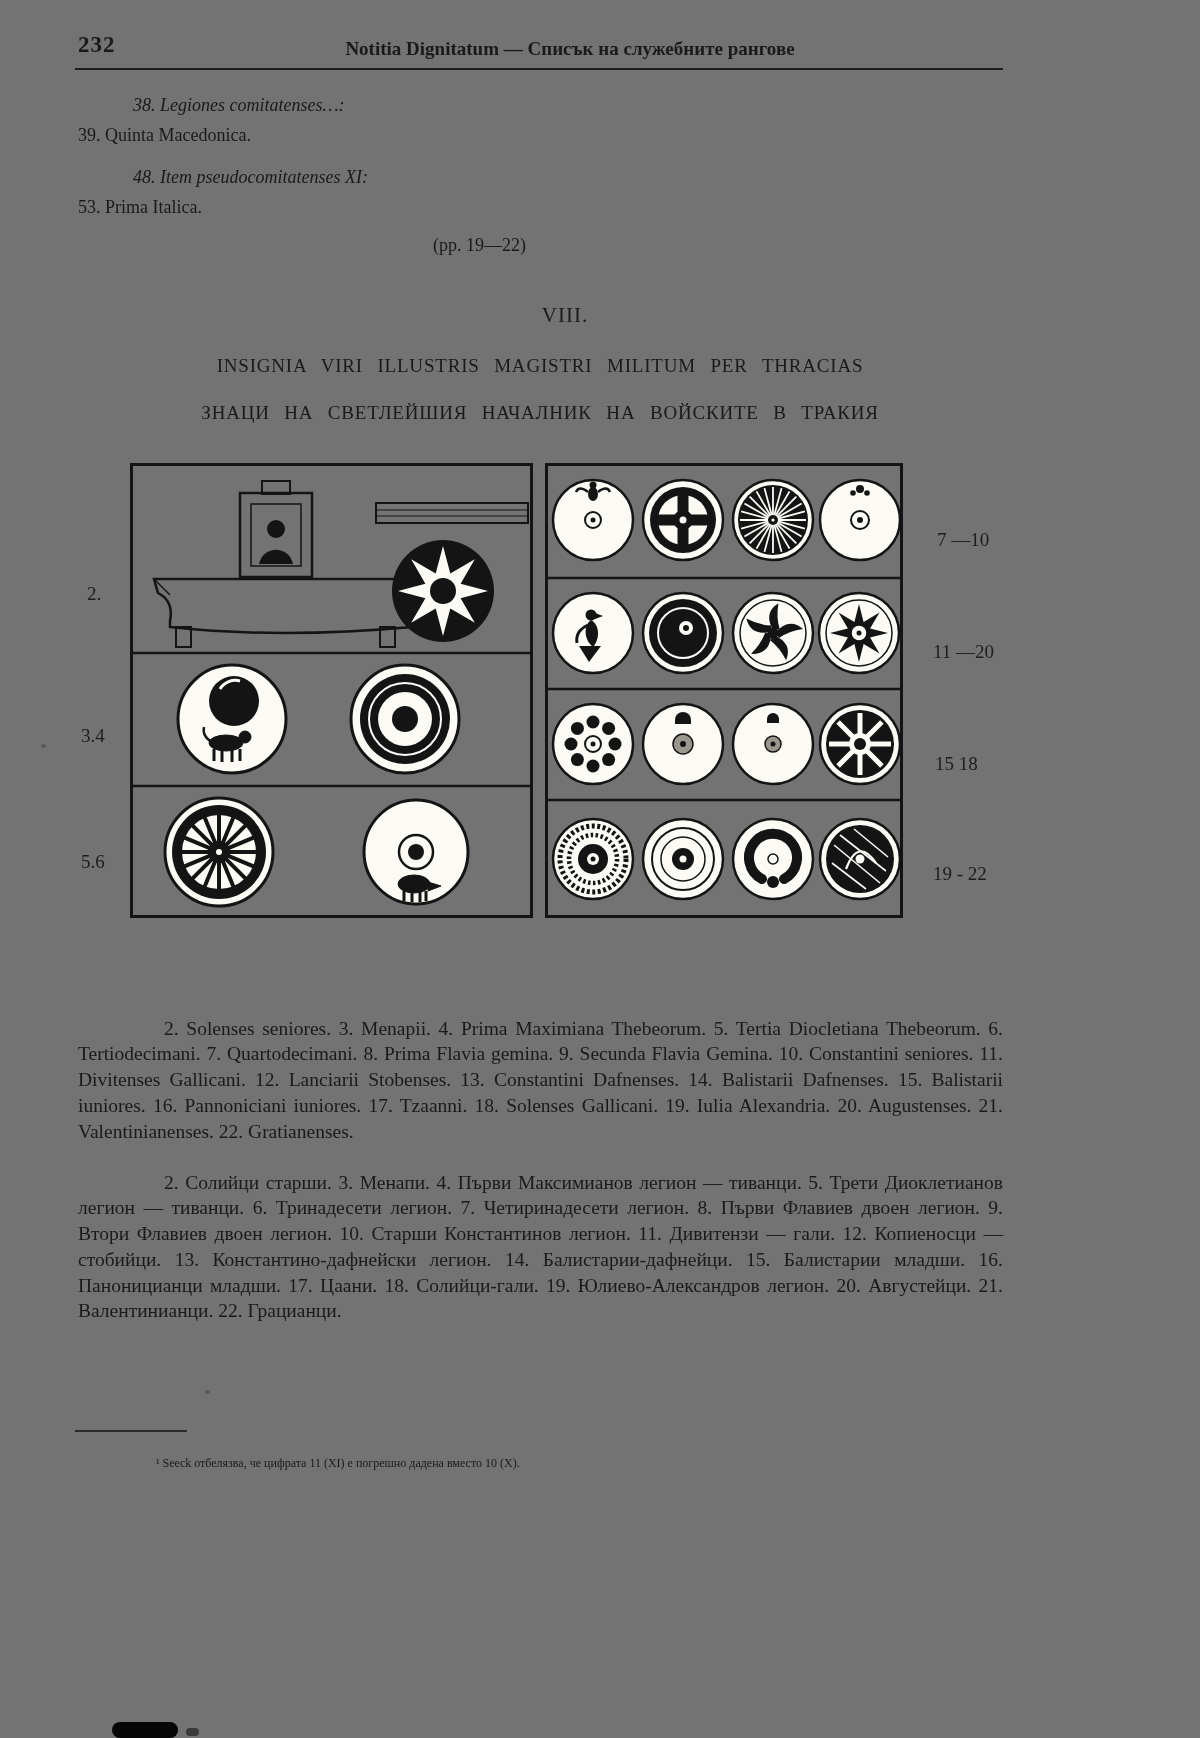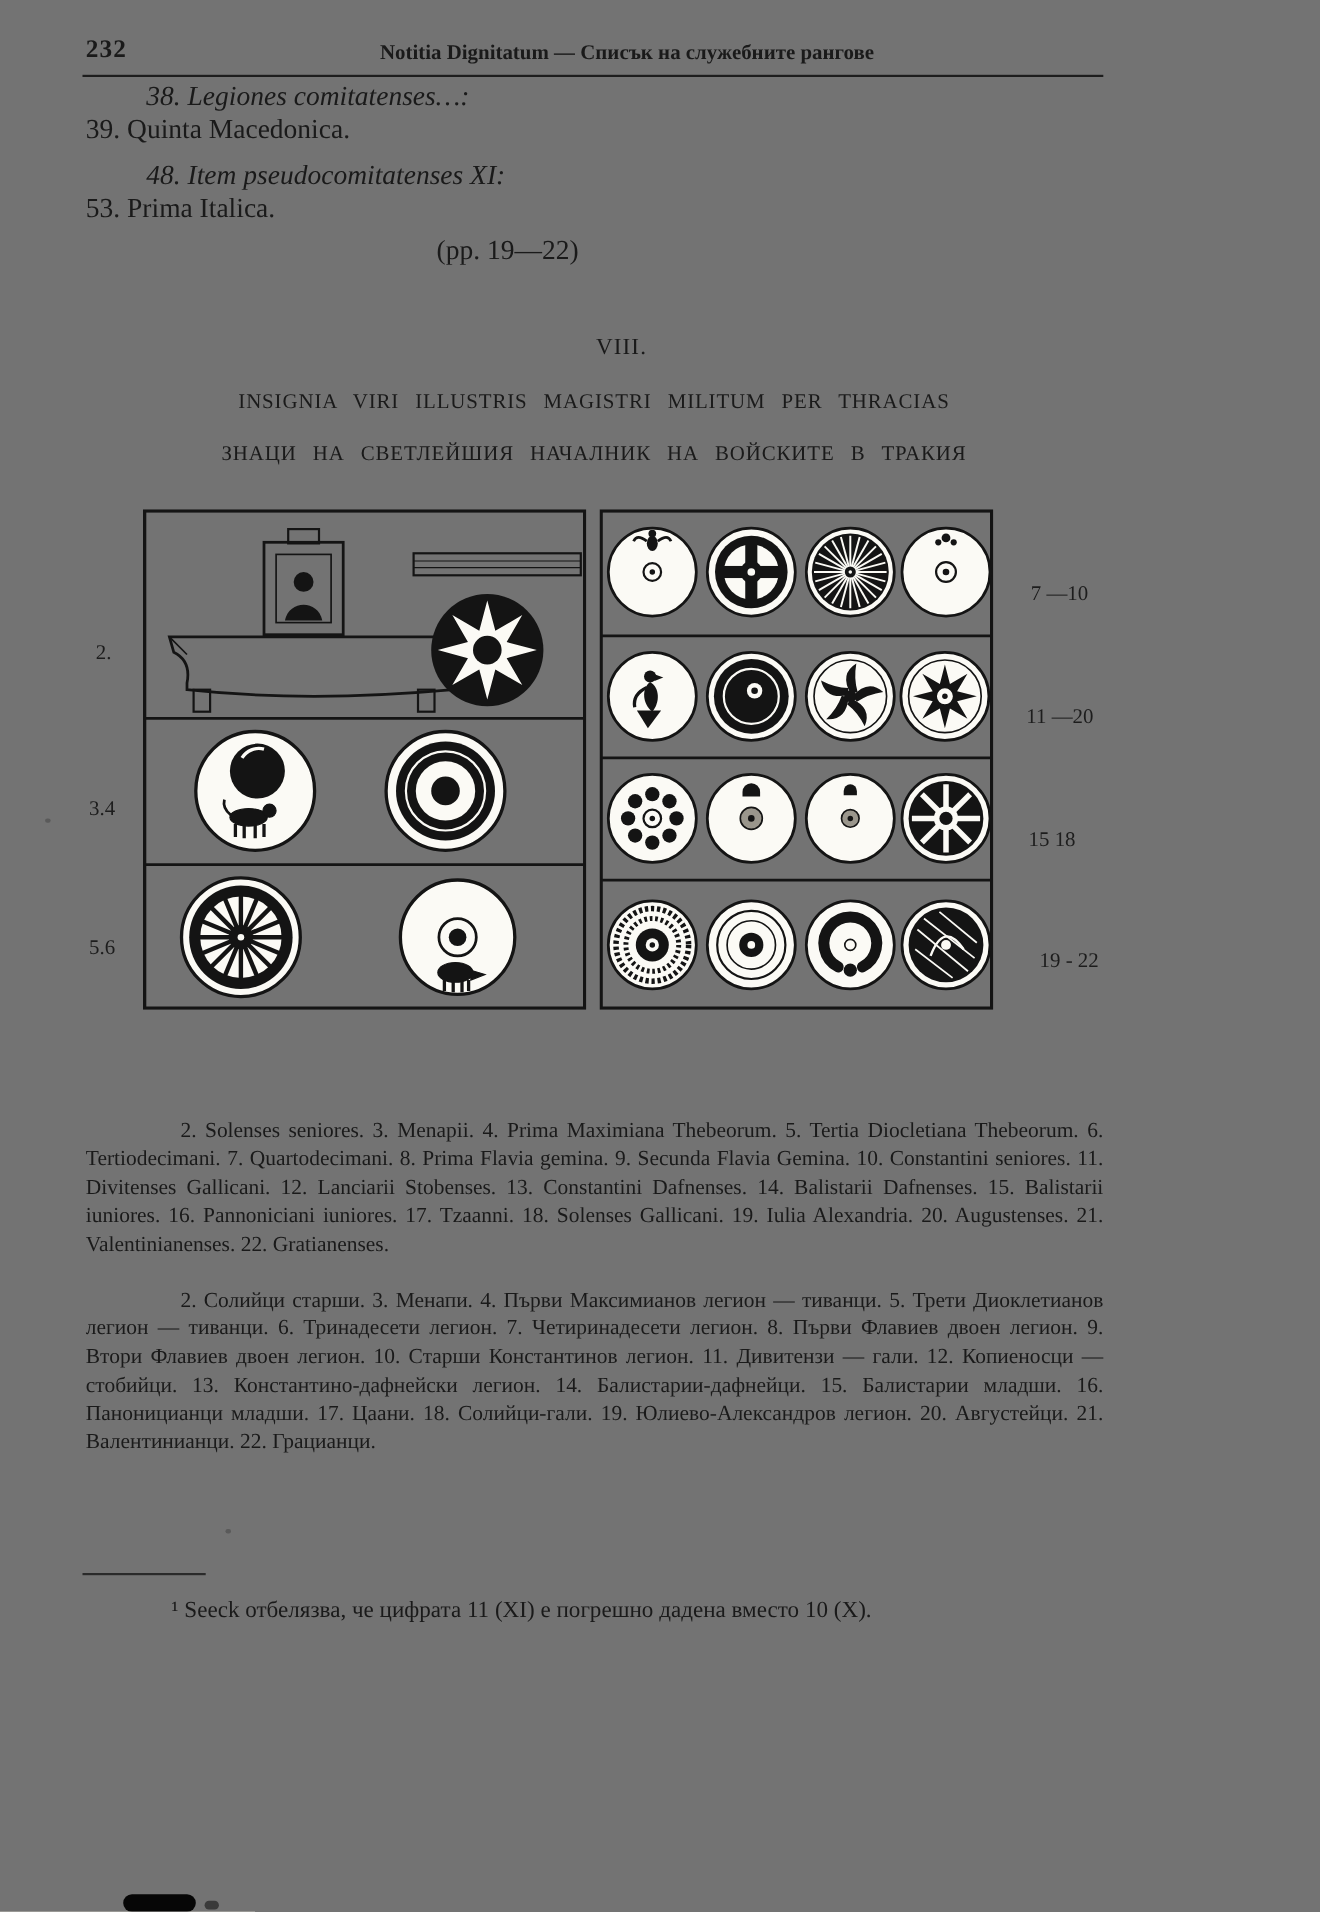--- a/index.html
+++ b/index.html
@@ -8,21 +8,21 @@
     background:#737373; color:#1a1a1a;
     font-family:"Liberation Serif", serif;
     overflow:hidden; margin:0 auto;
   }
   
   .pagenum { position:absolute; left:78px; top:32px; font-size:23px; font-weight:700; letter-spacing:1px; }
   .running-title { position:absolute; left:140px; top:38px; width:860px; text-align:center; font-weight:700; font-size:19px; }
   .head-rule { position:absolute; left:75px; top:68px; width:928px; height:2px; background:#1d1d1d; }
 
   
-  .col { position:absolute; top:73px; font-size:25px; line-height:30px;font-family:Liberation Serif, serif; }
+  .col { position:absolute; top:90px; font-size:18px; line-height:30px;font-family:Liberation Serif, serif; }
   .col-left  { left:78px;  width:452px; }
   .col-right { left:553px; width:460px; }
   .entry-head { font-style:italic; padding-left:55px; }
   .entry-head.flush { padding-left:0; }
   .entry-sub { padding-left:0; }
   .entry-sub.indent { padding-left:55px; }
   .entry-gap { height:12px; }
   .pp-line { text-align:right; padding-right:4px; margin-top:8px; font-style:normal; }
 
   
@@ -36,30 +36,30 @@
   .fig-panel { position:absolute; top:0; }
   .fig-panel.left  { left:55px; }
   .fig-panel.right { left:470px; }
   .fig-label { position:absolute; font-size:19px; color:#1d1d1d; }
   .fl-2  { left:12px; top:120px; }
   .fl-34 { left:6px;  top:262px; }
   .fl-56 { left:6px;  top:388px; }
   .fr-1 { left:862px; top:66px; }
   .fr-2 { left:858px; top:178px; }
   .fr-3 { left:860px; top:290px; }
-  .fr-4 { left:858px; top:400px;margin-left:12px; }
+  .fr-4 { left:858px; top:400px; }
 
   
   .legend { position:absolute; left:78px; width:925px; text-align:justify; font-size:19.5px; line-height:25.8px; text-indent:86px; }
   .legend.latin { top:996px; }
   .legend.bulg  { top:1150px; }
 
   
   .foot-rule { position:absolute; left:75px; top:1430px; width:112px; height:2px; background:#2a2a2a; }
-  .footnote { position:absolute; left:78px; top:1452px; width:880px; font-size:21px; line-height:23px; text-indent:78px; }
+  .footnote { position:absolute; left:78px; top:1452px; width:880px; font-size:12px; line-height:23px; text-indent:78px; }
 
   
   .artifact-blob { position:absolute; left:112px; top:1722px; width:66px; height:16px; background:#060606; border-radius:8px; }
   .artifact-blob2 { position:absolute; left:186px; top:1728px; width:13px; height:8px; background:#3a3a3a; border-radius:4px; }
   .speck { position:absolute; background:#5a5a5a; border-radius:2px; }
   .speck-a { left:41px; top:744px; width:5px; height:4px; }
   .speck-b { left:205px; top:1390px; width:5px; height:4px; }
 </style>
 </head>
 <body>

